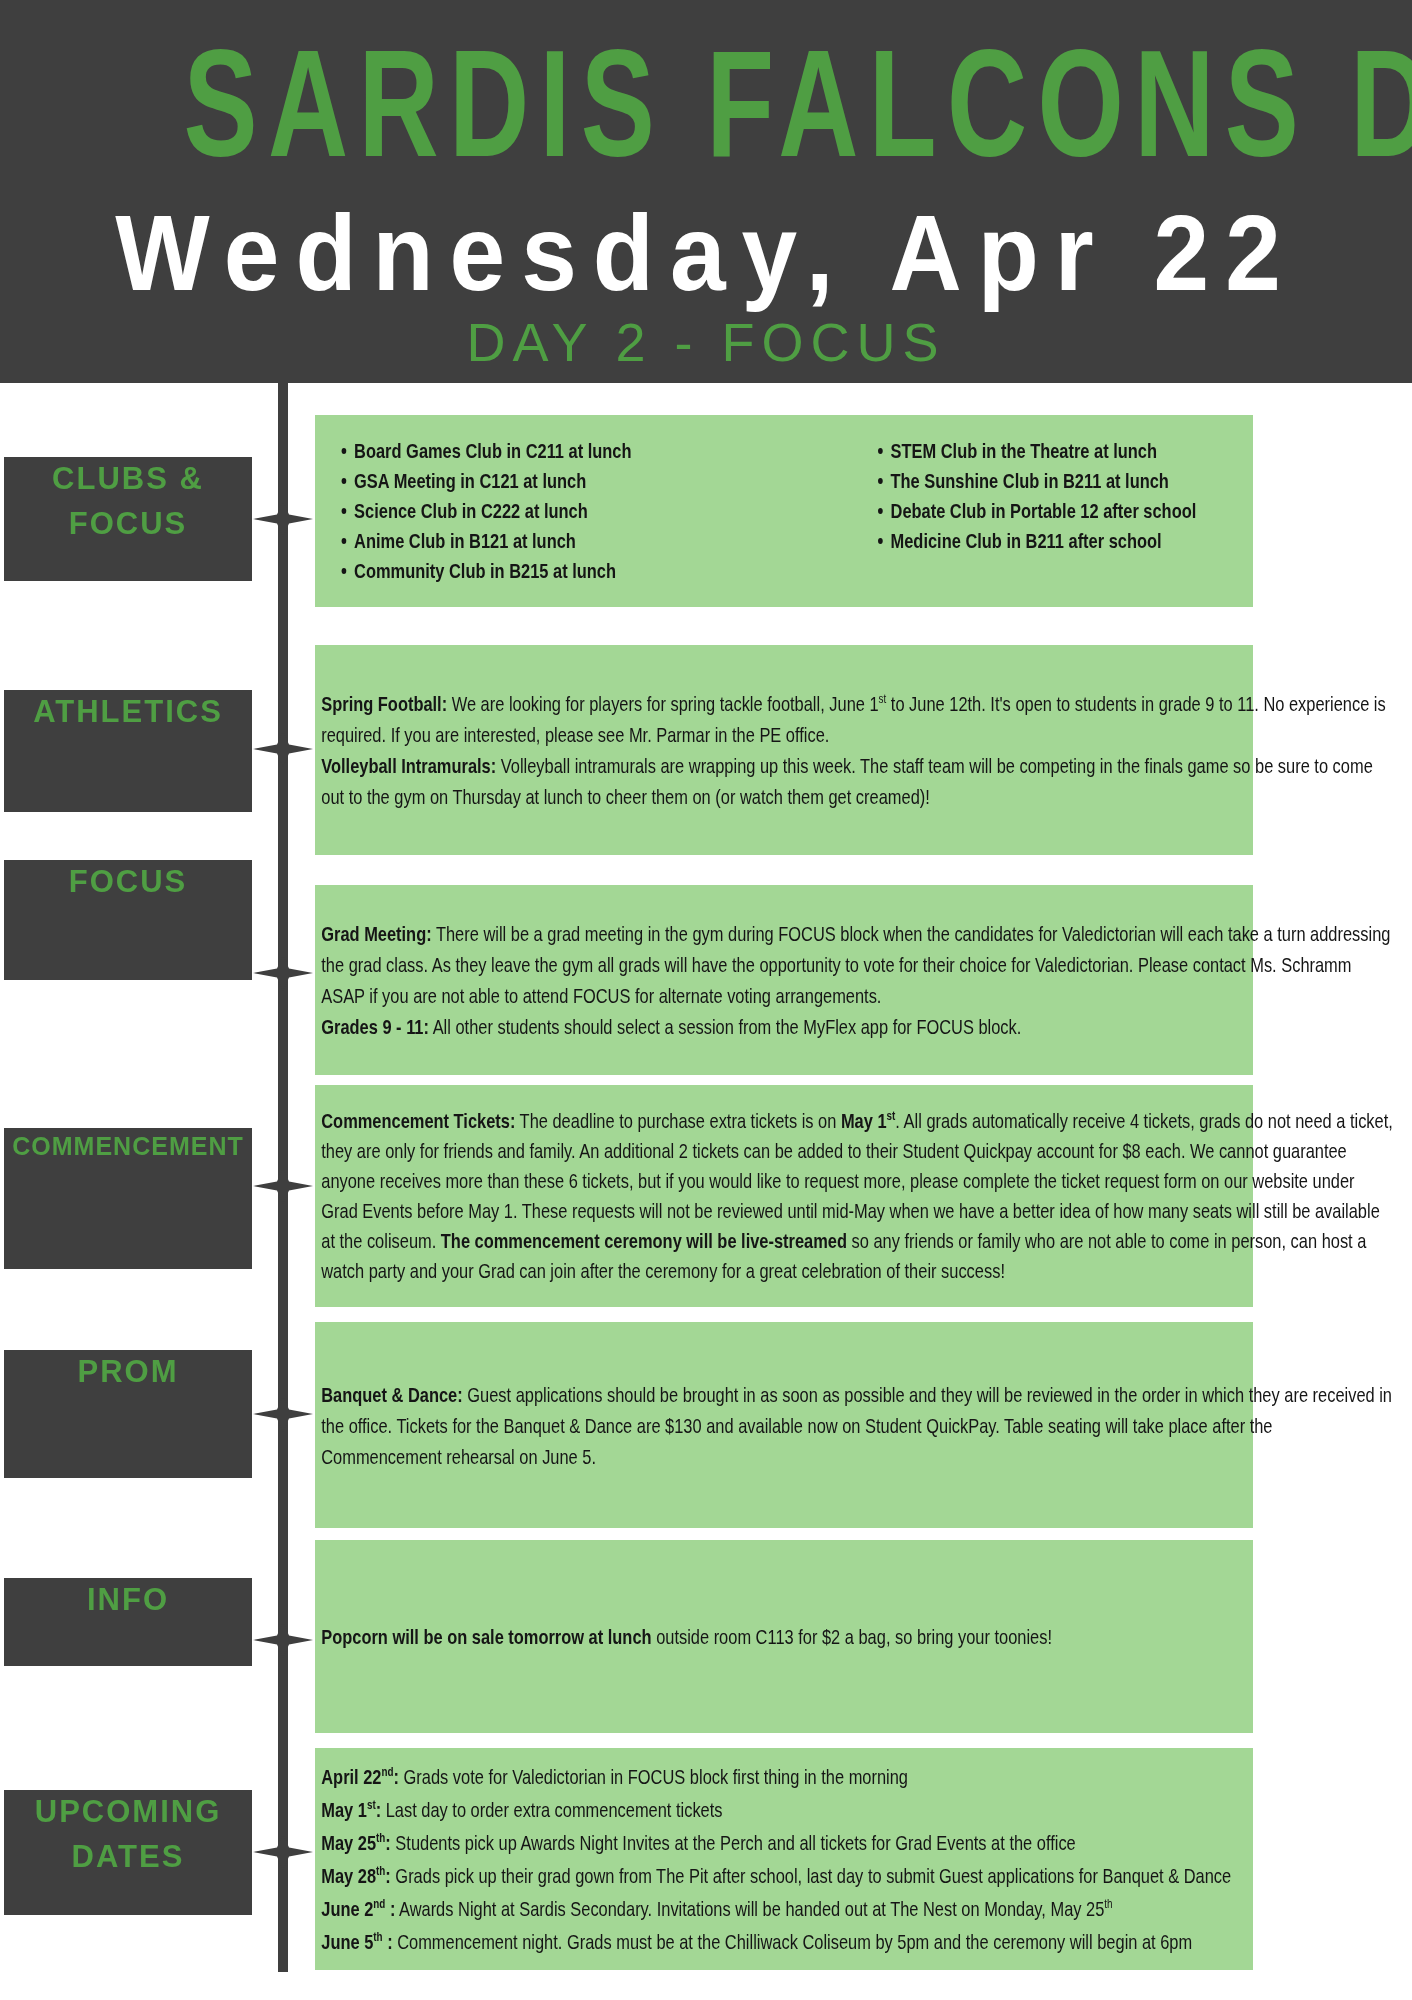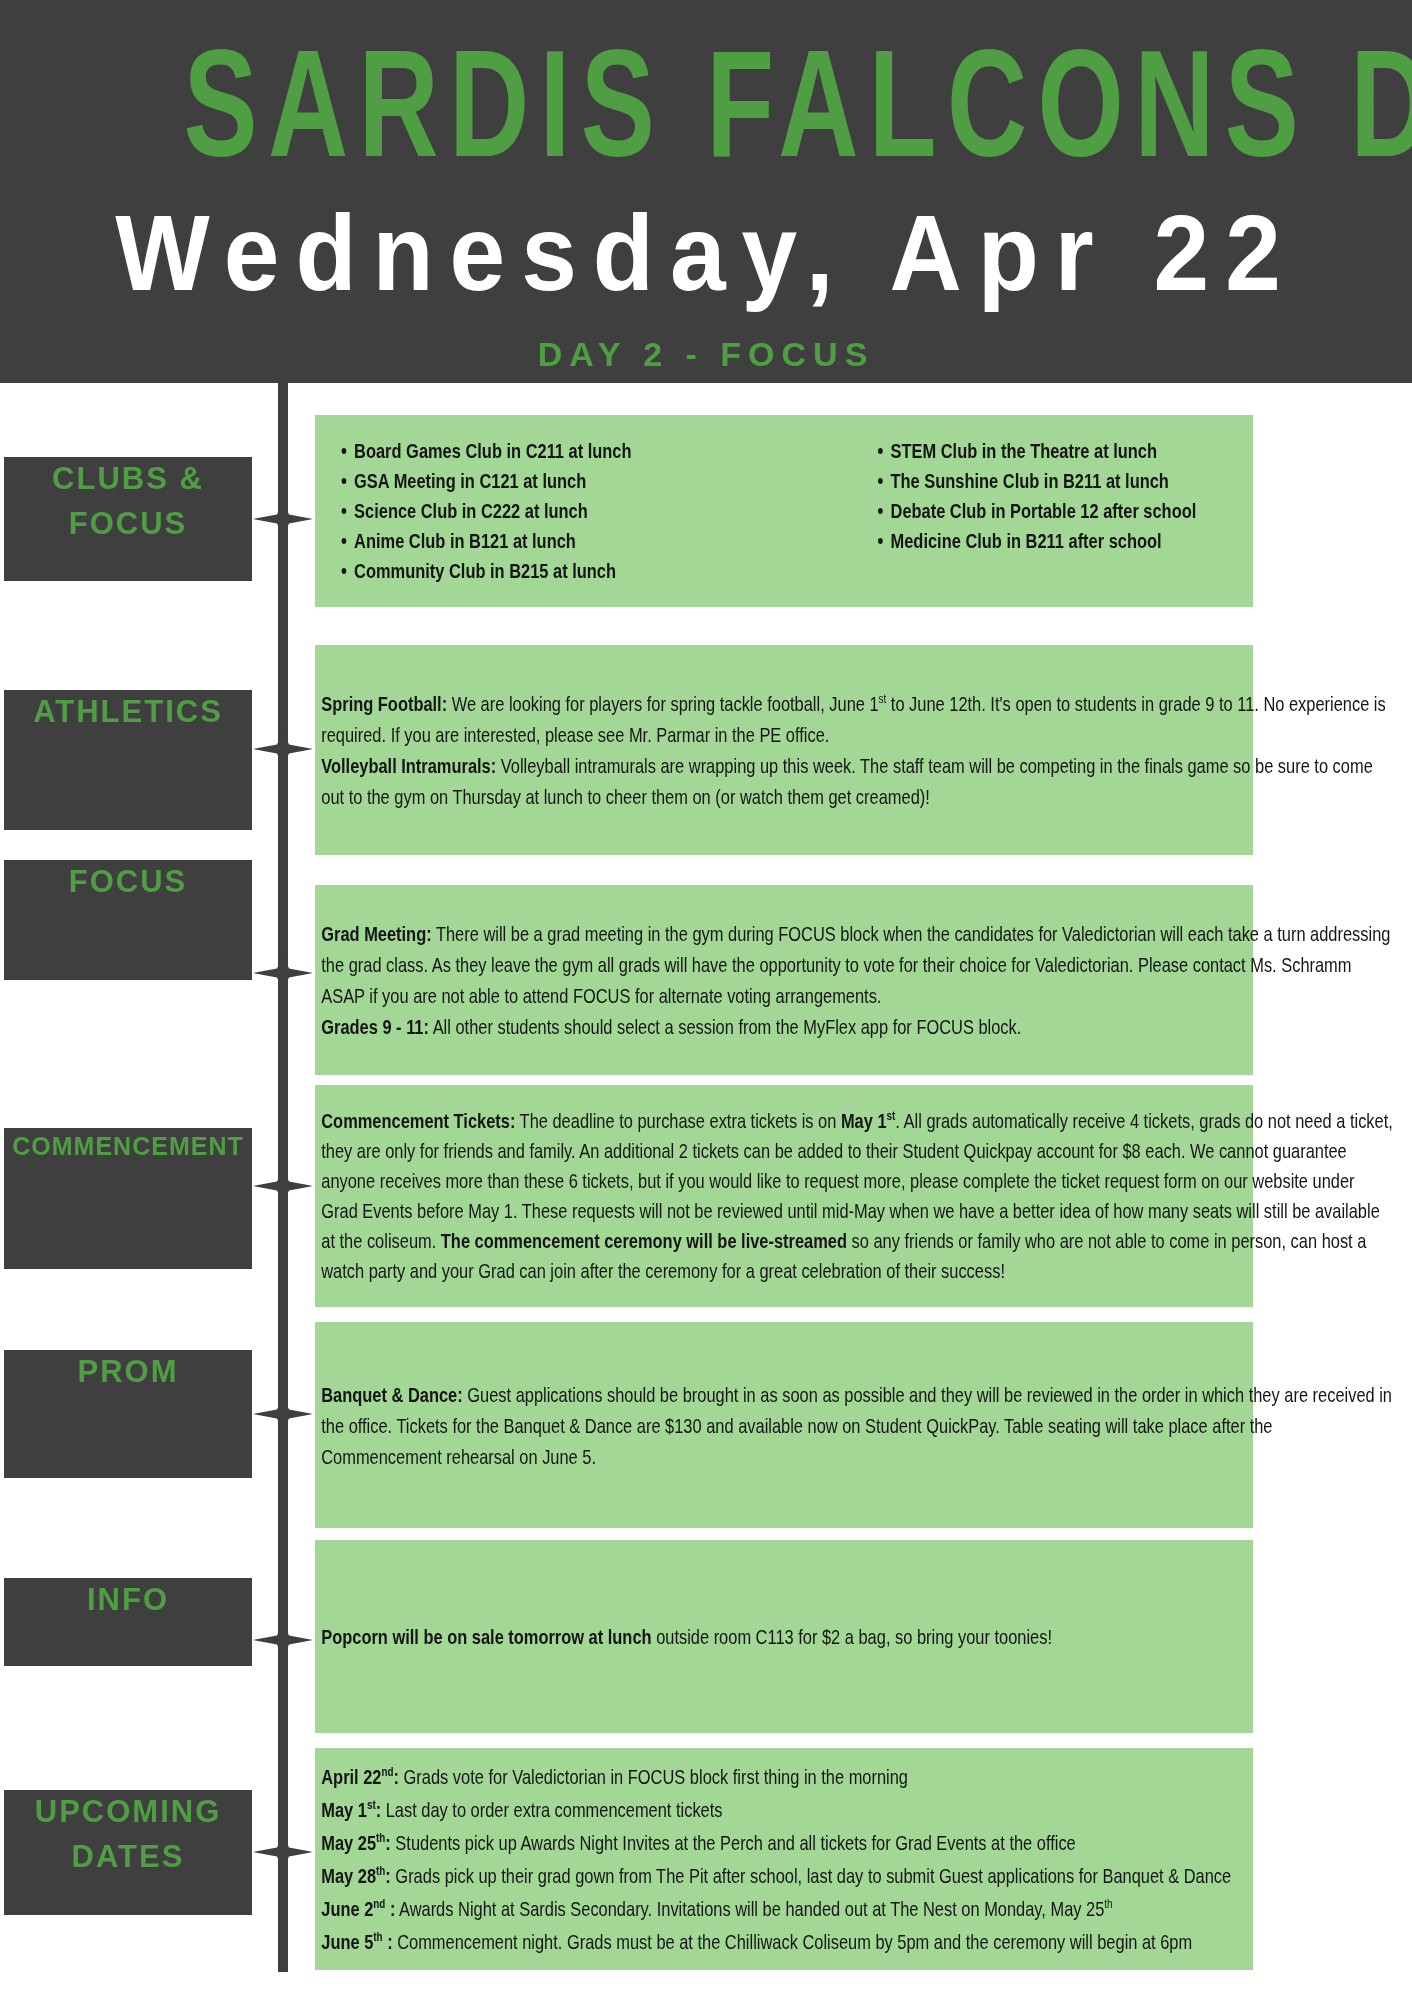--- a/index.html
+++ b/index.html
@@ -21,21 +21,21 @@
   }
   .masthead h1{
     margin:26px 0 0;color:var(--accent);font-weight:700;font-size:150px;line-height:1;
     letter-spacing:14px;white-space:nowrap;transform:scale(0.74,1.02);transform-origin:50% 0;
   }
   .date{
     margin-top:22px;color:#fff;font-weight:700;font-size:100px;line-height:1;
     letter-spacing:16px;white-space:nowrap;transform:scaleY(1.08);transform-origin:50% 0;
   }
   .subtitle{
-    margin-top:39px;color:var(--accent);font-weight:700;font-size:34px;line-height:1;
+    margin-top:17px;color:var(--accent);font-weight:400;font-size:54px;line-height:1;
     letter-spacing:7px;white-space:nowrap;
   }
   
   .timeline-line{
     position:absolute;left:278px;top:383px;width:10px;height:1589px;background:var(--dark);
   }
   .label-box{
     position:absolute;left:4px;width:248px;background:var(--dark);
     display:flex;flex-direction:column;align-items:center;
     color:var(--accent);font-weight:700;font-size:31px;letter-spacing:2px;
@@ -65,21 +65,21 @@
     position:relative;padding-left:18px;font-weight:700;font-size:21px;line-height:30px;
   }
   .col li::before{
     content:"";position:absolute;left:2px;top:12px;width:6px;height:6px;border-radius:50%;
     background:var(--ink);
   }
   
   .sec-clubs .label-box{top:457px;height:124px}
   .sec-clubs .green-box{top:415px;min-height:192px}
   .sec-clubs .node{top:501px}
-  .sec-athletics .label-box{top:690px;height:140px}
+  .sec-athletics .label-box{top:690px;height:122px}
   .sec-athletics .green-box{top:645px;min-height:210px}
   .sec-athletics .node{top:731px}
   .sec-focus .label-box{top:860px;height:120px}
   .sec-focus .green-box{top:885px;min-height:190px}
   .sec-focus .node{top:955px}
   .sec-commencement .label-box{top:1128px;height:141px}
   .sec-commencement .green-box{top:1085px;min-height:222px}
   .sec-commencement .node{top:1168px}
   .sec-prom .label-box{top:1350px;height:128px}
   .sec-prom .green-box{top:1322px;min-height:206px}

